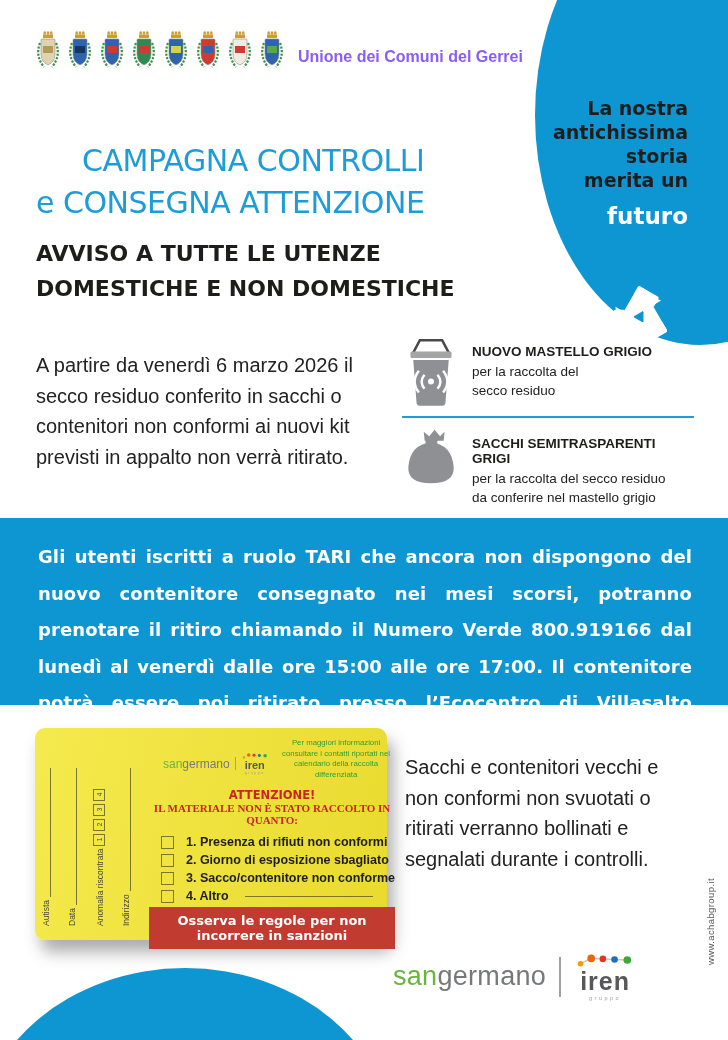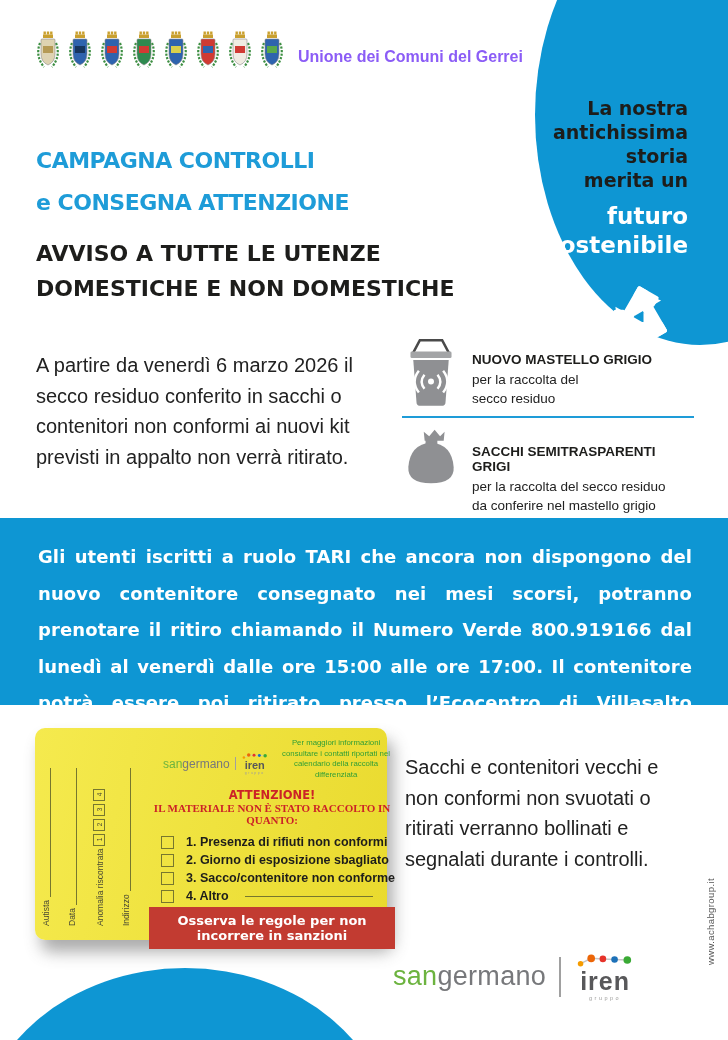--- a/index.html
+++ b/index.html
@@ -20,32 +20,32 @@
   
   .hero-blob{position:absolute;left:535px;top:-115px;width:330px;height:460px;
              background:var(--brand_blue);border-radius:50%;}
   .hero-text{position:absolute;right:40px;top:96px;text-align:right;z-index:2;}
   .hero-dark{font-size:19px;line-height:24px;font-weight:700;color:var(--ink);}
   .hero-light{font-size:23px;line-height:29px;font-weight:700;color:#ffffff;}
   .hero-light-block{margin-top:10px;}
   .recycle{position:absolute;right:38px;top:264px;z-index:2;}
 
   
-  .campaign-title{position:absolute;left:36px;top:140px;font-size:22px;line-height:42px;
-                  font-weight:700;color:var(--title_blue);letter-spacing:-0.5px;z-index:3;}
+  .campaign-title{position:absolute;left:36px;top:140px;font-size:30px;line-height:42px;
+                  font-weight:400;color:var(--title_blue);letter-spacing:-0.5px;z-index:3;text-align:right;}
   .notice-subtitle{position:absolute;left:36px;top:236px;font-size:22px;line-height:35px;
                    font-weight:700;color:var(--ink);}
 
   
   .intro-paragraph{position:absolute;left:36px;top:350px;width:362px;font-size:20px;
                    line-height:30.5px;color:var(--body_text);}
   .kit-panel{position:absolute;left:402px;top:336px;width:292px;}
   .kit-item{display:flex;gap:12px;align-items:flex-start;}
   .kit-icon{flex:0 0 58px;display:flex;justify-content:center;}
-  .kit-title{font-size:13.5px;font-weight:700;color:var(--ink);margin-top:16px;}
+  .kit-title{font-size:13.5px;font-weight:700;color:var(--ink);margin-top:8px;}
   .kit-desc{font-size:13.5px;line-height:19px;color:var(--body_text);white-space:pre-line;margin-top:3px;}
   .kit-divider{height:2px;background:var(--title_blue);margin:6px 0 10px 0;}
 
   
   .tari-banner{position:absolute;left:0;top:518px;width:728px;height:187px;
                background:var(--brand_blue);box-sizing:border-box;padding:21px 36px 0 38px;}
   .tari-text{color:#ffffff;font-weight:700;font-size:18px;line-height:36.5px;
              text-align:justify;letter-spacing:0.1px;}
 
   
@@ -188,21 +188,20 @@
   <div class="org-name">Unione dei Comuni del Gerrei</div>
 
   <div class="hero-blob"></div>
   <div class="hero-text display">
     <div class="hero-dark">La nostra</div>
     <div class="hero-dark">antichissima</div>
     <div class="hero-dark">storia</div>
     <div class="hero-dark">merita un</div>
     <div class="hero-light-block">
       <div class="hero-light">futuro</div>
-      <div class="hero-light">sostenibile</div>
     </div>
   </div>
   <svg class="recycle" width="100" height="88" viewBox="0 0 100 100">
     <g fill="#ffffff">
       <g>
         <rect x="20" y="66" width="36" height="13" rx="2"></rect>
         <rect x="20" y="52" width="13" height="27" rx="2"></rect>
         <polygon points="54,55 54,90 77,72.5"></polygon>
       </g>
       <g transform="rotate(120 50 60)">

